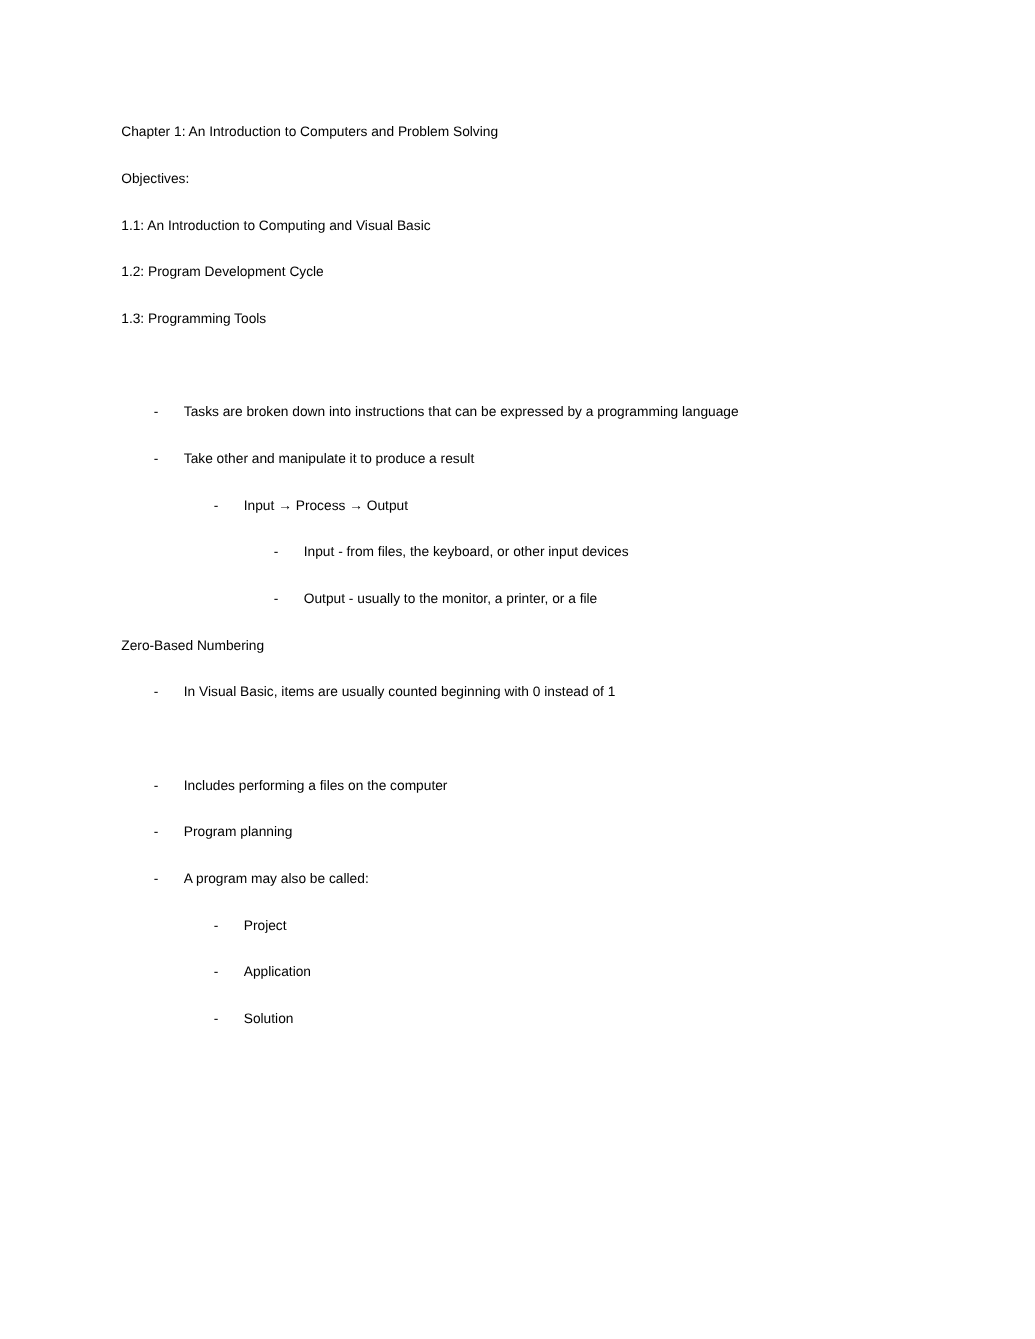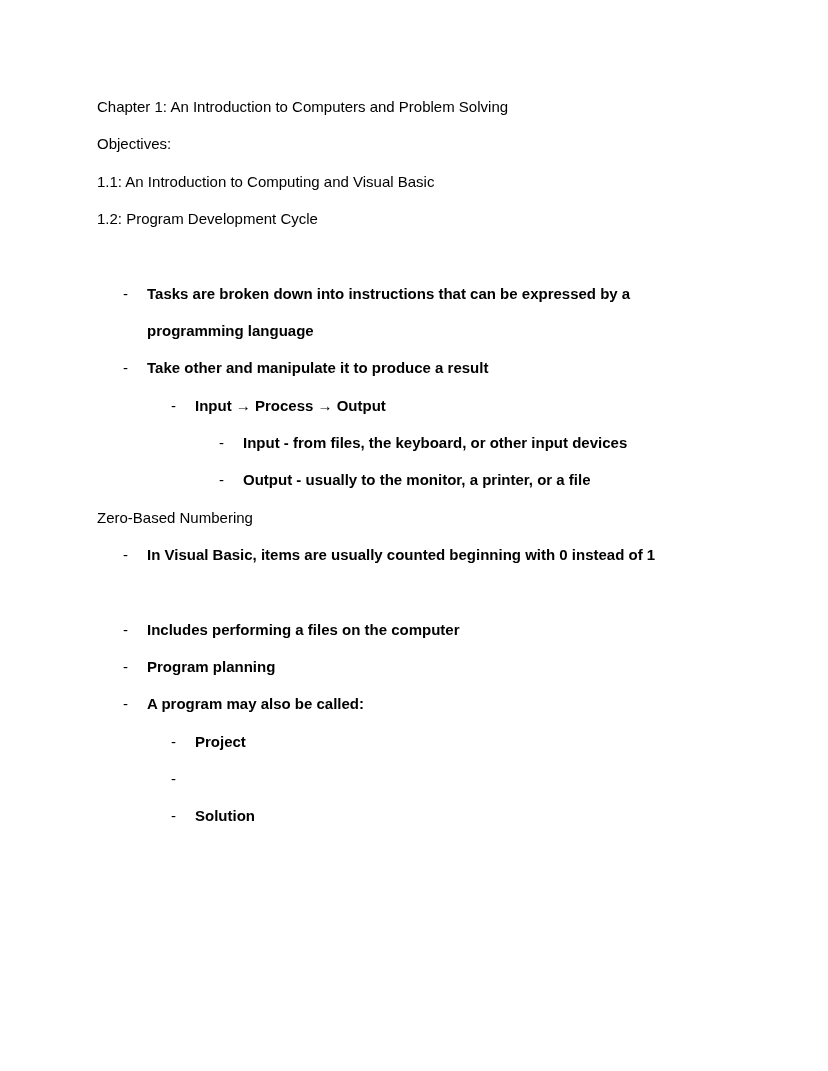--- a/index.html
+++ b/index.html
@@ -15,57 +15,57 @@
   .page {
     position: relative;
     width: 828px;
     height: 1071px;
     background: #ffffff;
   }
   .content {
     box-sizing: border-box;
     padding: 88px 97px 0 97px;
     font-family: "Liberation Sans", "DejaVu Sans", sans-serif;
-    font-size: 15px;
+    font-size: 11px;
     color: #000000;
   }
   .line {
     line-height: 37.33px;
     min-height: 37.33px;
   }
   .blank {
     height: 37.33px;
   }
   .bullet {
     display: flex;
     align-items: flex-start;
   }
   .marker {
     flex: 0 0 24px;
     line-height: 37.33px;
   }
   .btext {
     flex: 1 1 auto;
     line-height: 37.33px;
-    font-weight: bold;
   }
   .lvl1 { padding-left: 26px; }
   .lvl2 { padding-left: 74px; }
   .lvl3 { padding-left: 122px; }
 </style>
 </head>
 <body>
 
 <div class="page">
   <div class="content">
 
     <div class="line para">Chapter 1: An Introduction to Computers and Problem Solving</div>
     <div class="line para">Objectives:</div>
     <div class="line para">1.1: An Introduction to Computing and Visual Basic</div>
     <div class="line para">1.2: Program Development Cycle</div>
+    <div class="line para">1.3: Programming Tools</div>
 
     <div class="line blank"></div>
 
     <div class="line bullet lvl1">
       <span class="marker">-</span>
       <span class="btext">Tasks are broken down into instructions that can be expressed by a programming language</span>
     </div>
     <div class="line bullet lvl1">
       <span class="marker">-</span>
       <span class="btext">Take other and manipulate it to produce a result</span>
@@ -102,20 +102,21 @@
     <div class="line bullet lvl1">
       <span class="marker">-</span>
       <span class="btext">A program may also be called:</span>
     </div>
     <div class="line bullet lvl2">
       <span class="marker">-</span>
       <span class="btext">Project</span>
     </div>
     <div class="line bullet lvl2">
       <span class="marker">-</span>
+      <span class="btext">Application</span>
     </div>
     <div class="line bullet lvl2">
       <span class="marker">-</span>
       <span class="btext">Solution</span>
     </div>
 
   </div>
 </div>
 
 </body></html>

